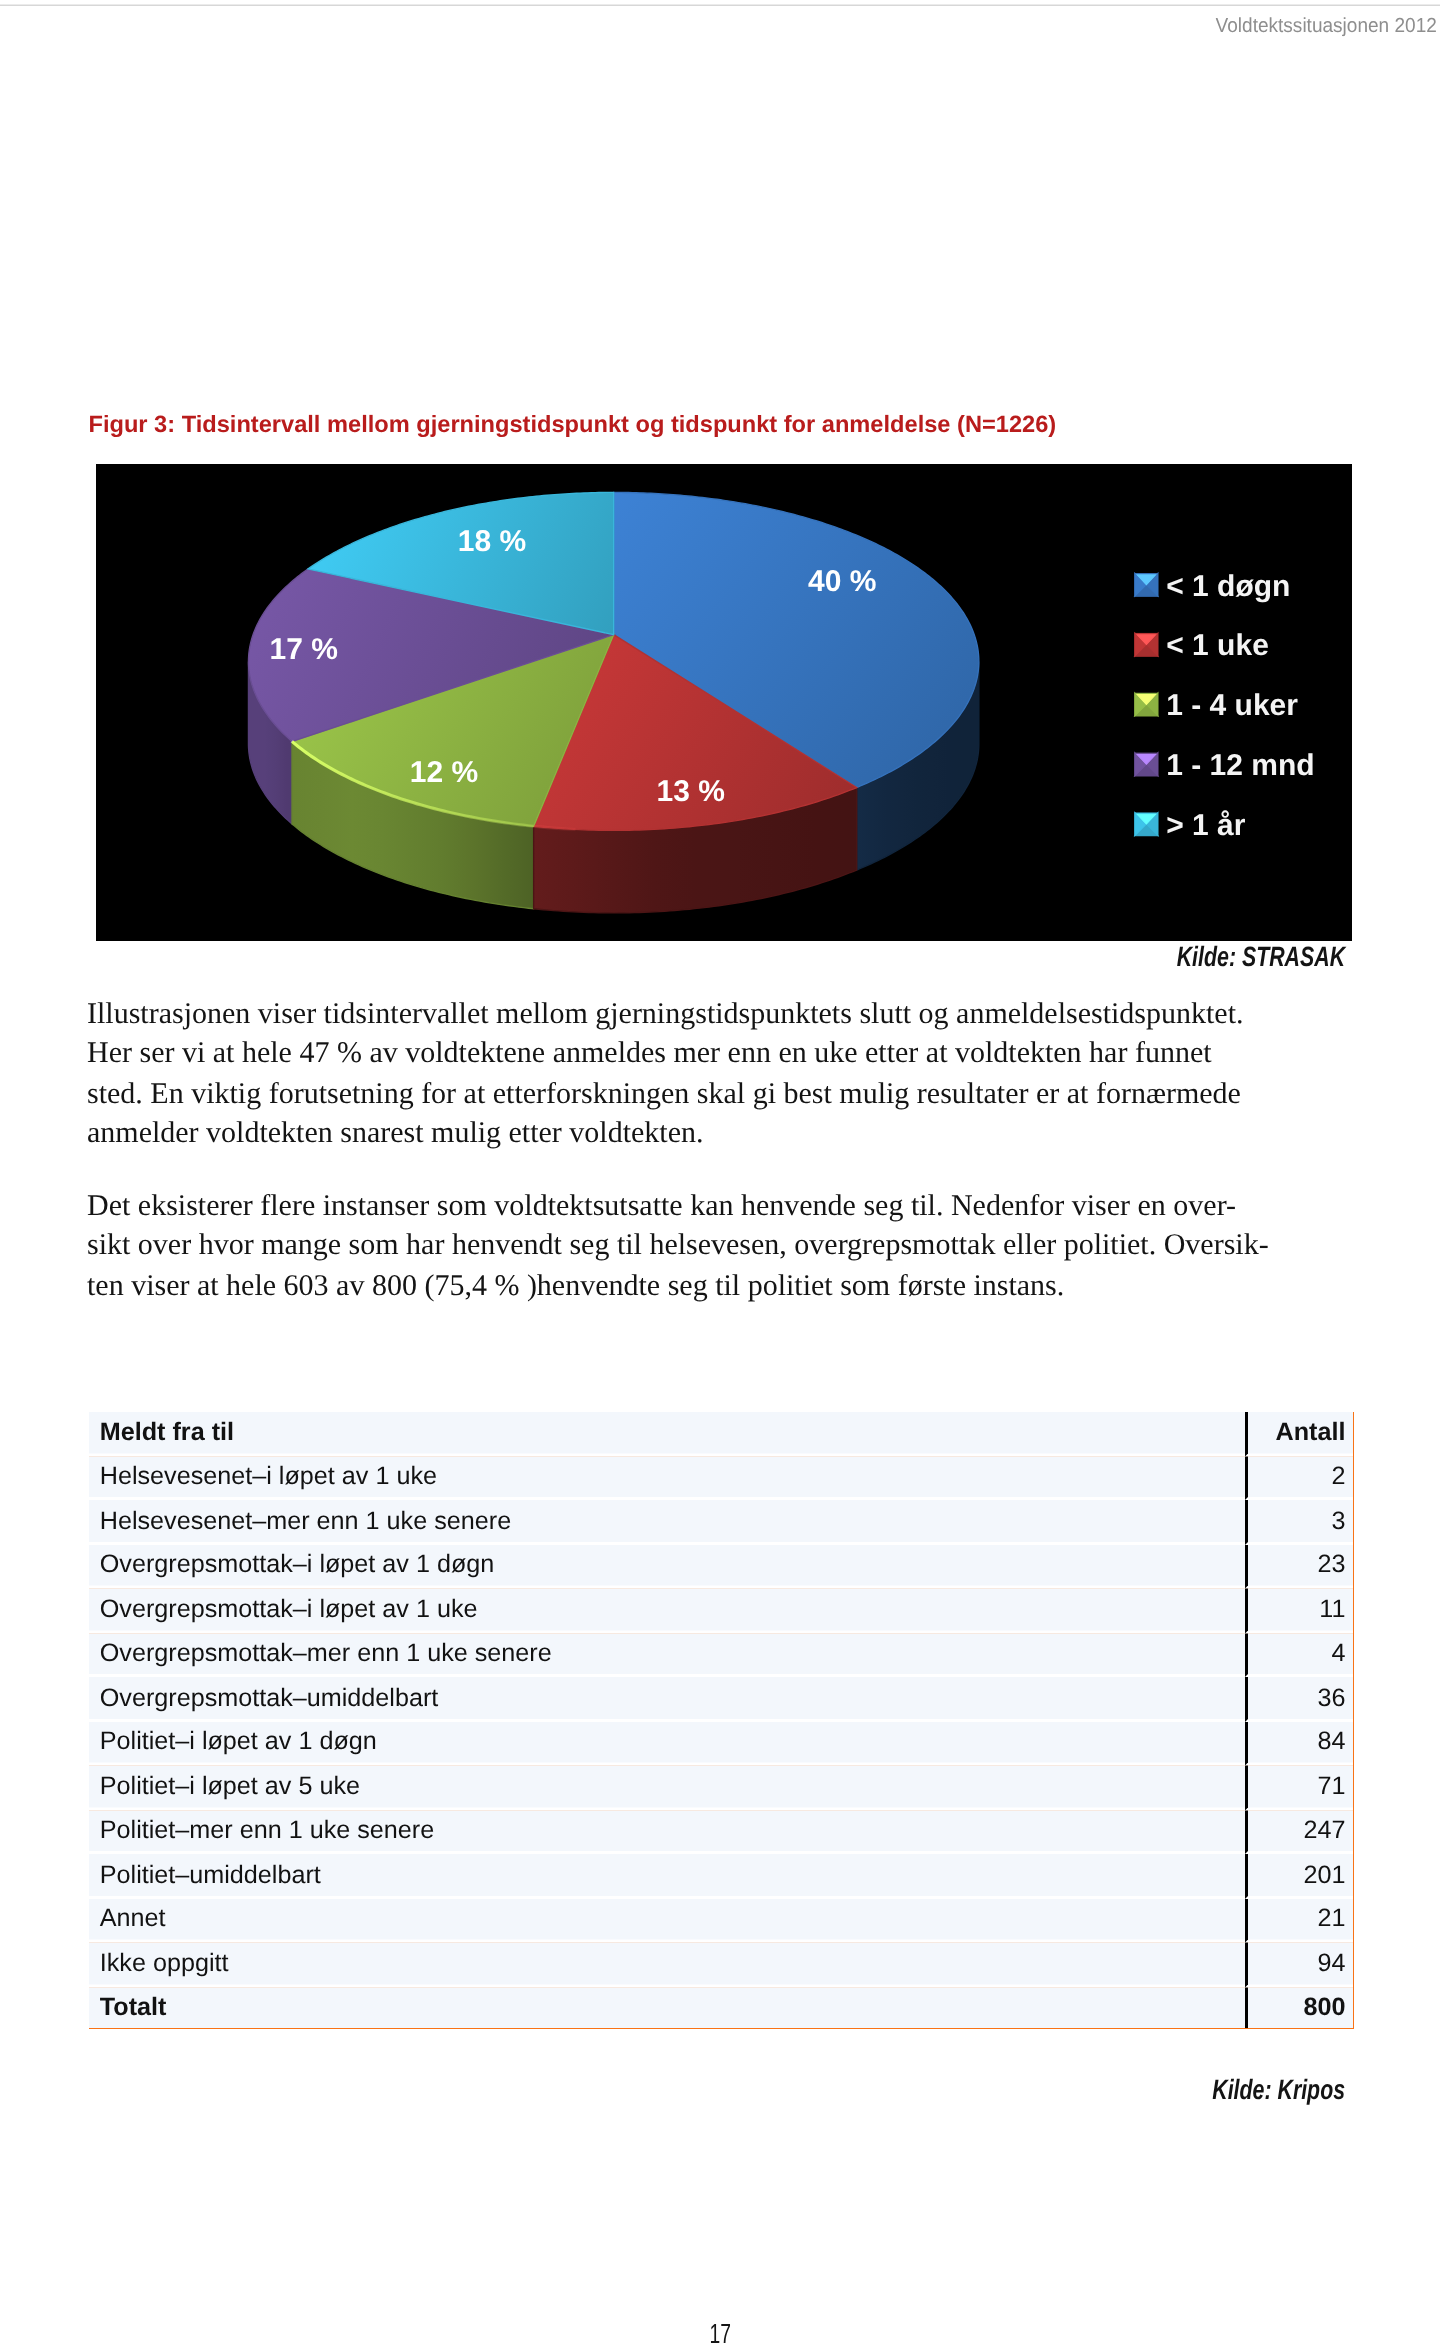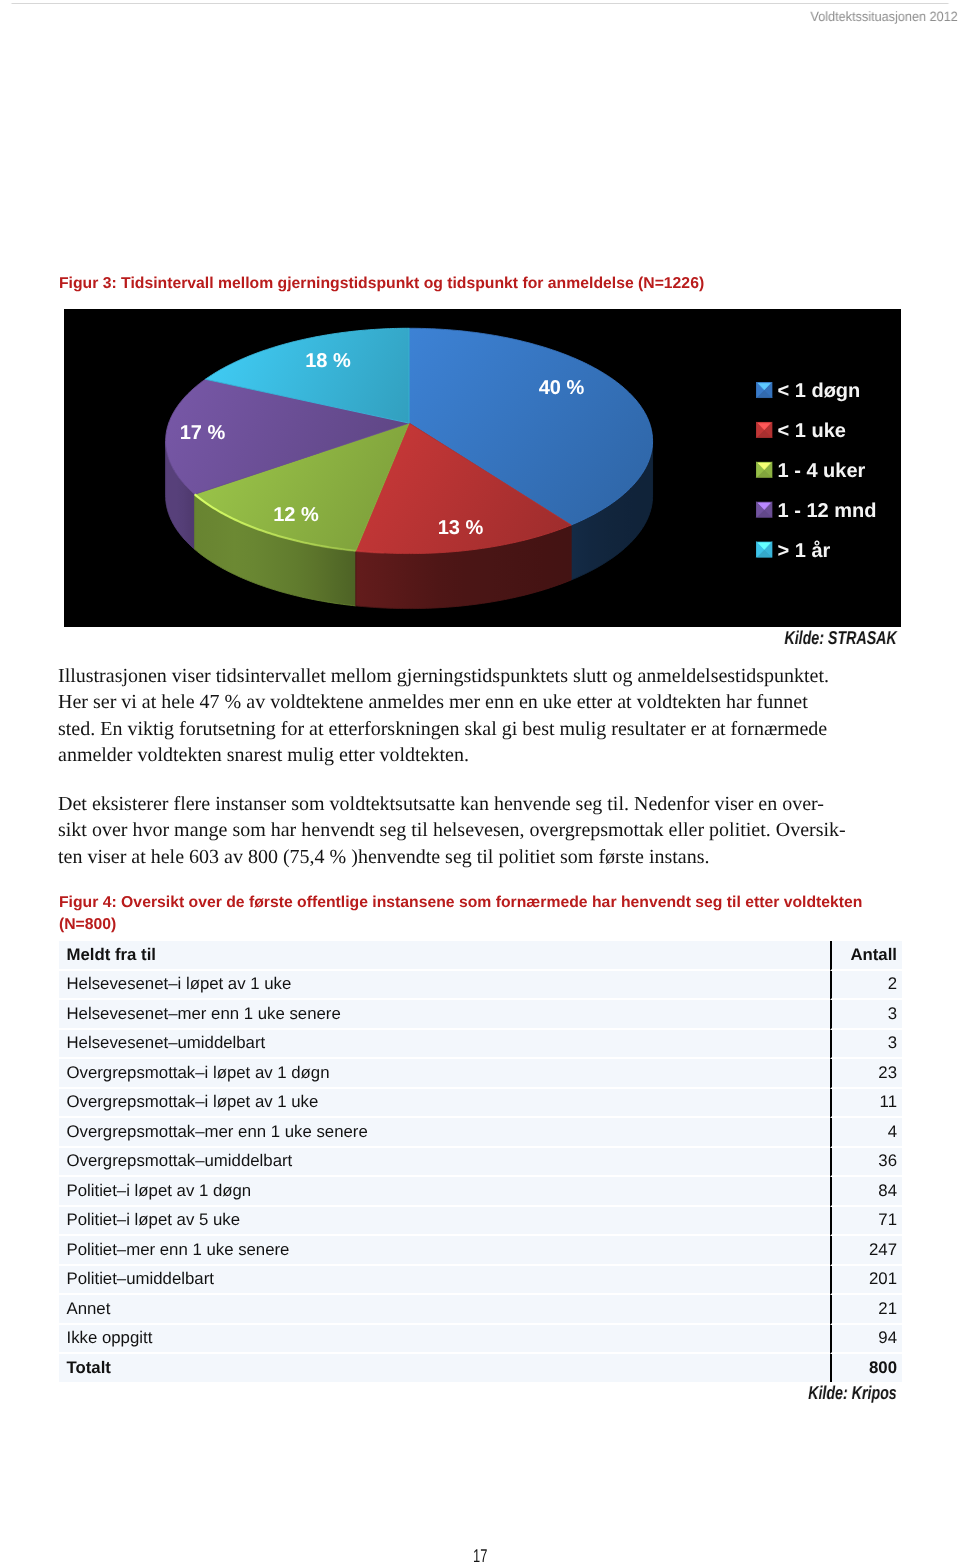--- a/index.html
+++ b/index.html
@@ -1,20 +1,20 @@
 <!DOCTYPE html>
 <html><head>
 <meta charset="utf-8">
 <style>
   html,body{margin:0;padding:0;}
   body{width:960px;height:1565px;background:#fff;font-family:"Liberation Sans",sans-serif;
         -webkit-font-smoothing:antialiased;text-rendering:geometricPrecision;}
   .page{position:relative;width:960px;height:1565px;overflow:hidden;background:#fff;}
   
-  .page{-webkit-font-smoothing:antialiased; text-rendering:geometricPrecision;border-radius:24px;}
+  .page{-webkit-font-smoothing:antialiased; text-rendering:geometricPrecision;}
   .para, .figcap, .hdr, .src, .pageno, .chartbox, table.t{
      will-change:transform; transform:translateZ(0);}
   .rule{position:absolute;left:0;top:2.5px;width:960px;height:1.2px;background:#d7d7d7;}
   .hdr{position:absolute;right:2px;top:9.2px;font-size:13.5px;color:#8e8e8e;white-space:nowrap;
        transform:scaleX(.94);transform-origin:100% 50%;}
   .figcap{position:absolute;font-weight:bold;font-size:15.75px;color:#b91c1c;line-height:22px;}
   .chartbox{position:absolute;left:63.7px;top:309px;width:837.3px;height:318px;background:#000;overflow:hidden;}
   .src{position:absolute;font-style:italic;font-weight:bold;font-size:18.6px;color:#141414;
        transform:scaleX(.765);transform-origin:100% 50%;white-space:nowrap;}
   .para{position:absolute;font-family:"Liberation Serif",serif;font-size:20px;line-height:26.3px;color:#141414;white-space:pre;}
@@ -191,45 +191,40 @@
         </g>
         <text x="713.5" y="247.59999999999997" fill="#f4f4f4" font-family="&quot;Liberation Sans&quot;,sans-serif" font-size="20" font-weight="bold">&gt; 1 år</text>
       </svg>
   </div>
 
   <div class="src" style="right:63px;top:626.5px;">Kilde: STRASAK</div>
 
   <div class="para" id="para1" style="left:58px;top:662.5px;width:880px;"><span class="ln">Illustrasjonen viser tidsintervallet mellom gjerningstidspunktets slutt og anmeldelsestidspunktet.</span><br><span class="ln">Her ser vi at hele 47 % av voldtektene anmeldes mer enn en uke etter at voldtekten har funnet</span><br><span class="ln">sted. En viktig forutsetning for at etterforskningen skal gi best mulig resultater er at fornærmede</span><br><span class="ln">anmelder voldtekten snarest mulig etter voldtekten.</span></div>
   <div class="para" id="para2" style="left:58px;top:790.5px;width:880px;"><span class="ln">Det eksisterer flere instanser som voldtektsutsatte kan henvende seg til. Nedenfor viser en over-</span><br><span class="ln">sikt over hvor mange som har henvendt seg til helsevesen, overgrepsmottak eller politiet. Oversik-</span><br><span class="ln">ten viser at hele 603 av 800 (75,4 % )henvendte seg til politiet som første instans.</span></div>
 
-  <div class="figcap" style="left:59px;top:892px;width:815px;">Figur 4: Oversikt over de første offentlige instansene som fornærmede har henvendt seg til etter voldtekten (N=800)</div>
 
   <table class="t" id="tbl" style="left:59.4px;top:941.4px;width:843px;">
       <colgroup>
         <col style="width:770.5px">
         <col style="width:72.5px">
       </colgroup>
       <tbody>
         <tr class="head">
           <td class="c1">Meldt fra til</td>
           <td class="c2">Antall</td>
         </tr>
         <tr>
           <td class="c1">Helsevesenet–i løpet av 1 uke</td>
           <td class="c2">2</td>
         </tr>
         <tr>
           <td class="c1">Helsevesenet–mer enn 1 uke senere</td>
           <td class="c2">3</td>
         </tr>
         <tr>
-          <td class="c1">Helsevesenet–umiddelbart</td>
-          <td class="c2">3</td>
-        </tr>
-        <tr>
           <td class="c1">Overgrepsmottak–i løpet av 1 døgn</td>
           <td class="c2">23</td>
         </tr>
         <tr>
           <td class="c1">Overgrepsmottak–i løpet av 1 uke</td>
           <td class="c2">11</td>
         </tr>
         <tr>
           <td class="c1">Overgrepsmottak–mer enn 1 uke senere</td>
           <td class="c2">4</td>

